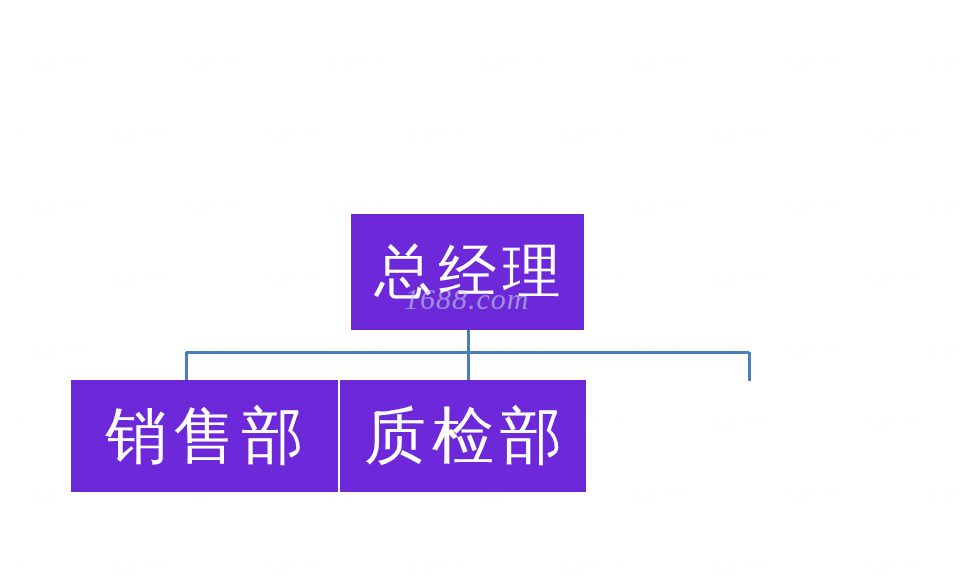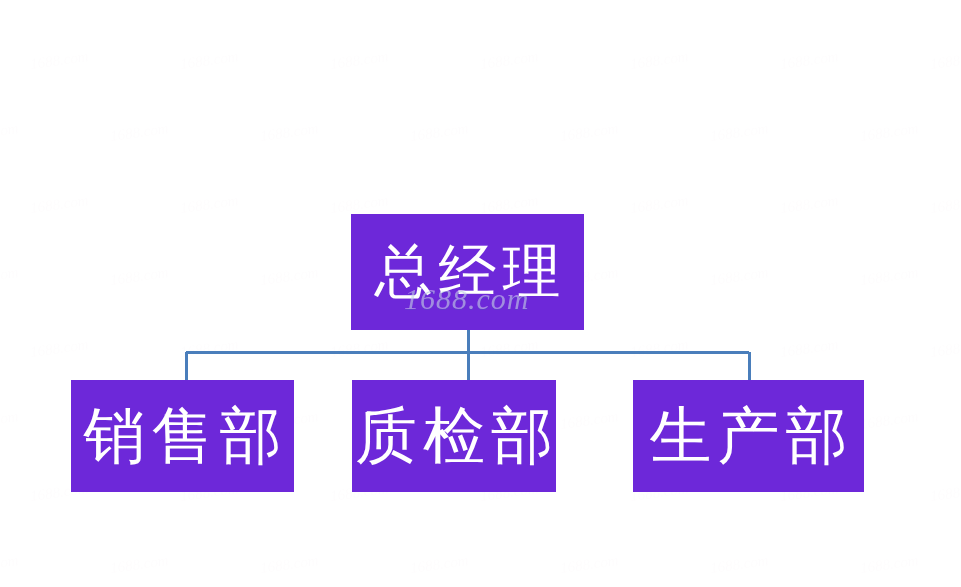--- a/index.html
+++ b/index.html
@@ -97,27 +97,27 @@
     width: 233px;
     height: 116px;
   }
   #box-top .org-box-label {
     font-size: 58px;
   }
 
   #box-sales {
     left: 71px;
     top: 380px;
-    width: 223px;
+    width: 267px;
     height: 112px;
   }
   #box-qc {
-    left: 352px;
+    left: 340px;
     top: 380px;
-    width: 204px;
+    width: 246px;
     height: 112px;
   }
   #box-production {
     left: 633px;
     top: 380px;
     width: 231px;
     height: 112px;
   }
   #box-sales .org-box-label,
   #box-qc .org-box-label,
@@ -232,17 +232,14 @@
   <div id="top-box-watermark">1688.com</div>
 
   <div class="org-box" id="box-sales">
     <span class="org-box-label">销售部</span>
   </div>
 
   <div class="org-box" id="box-qc">
     <span class="org-box-label">质检部</span>
   </div>
 
-  <div class="org-box" id="box-production">
-    <span class="org-box-label">生产部</span>
-  </div>
 
 </div>
 
 </body></html>

